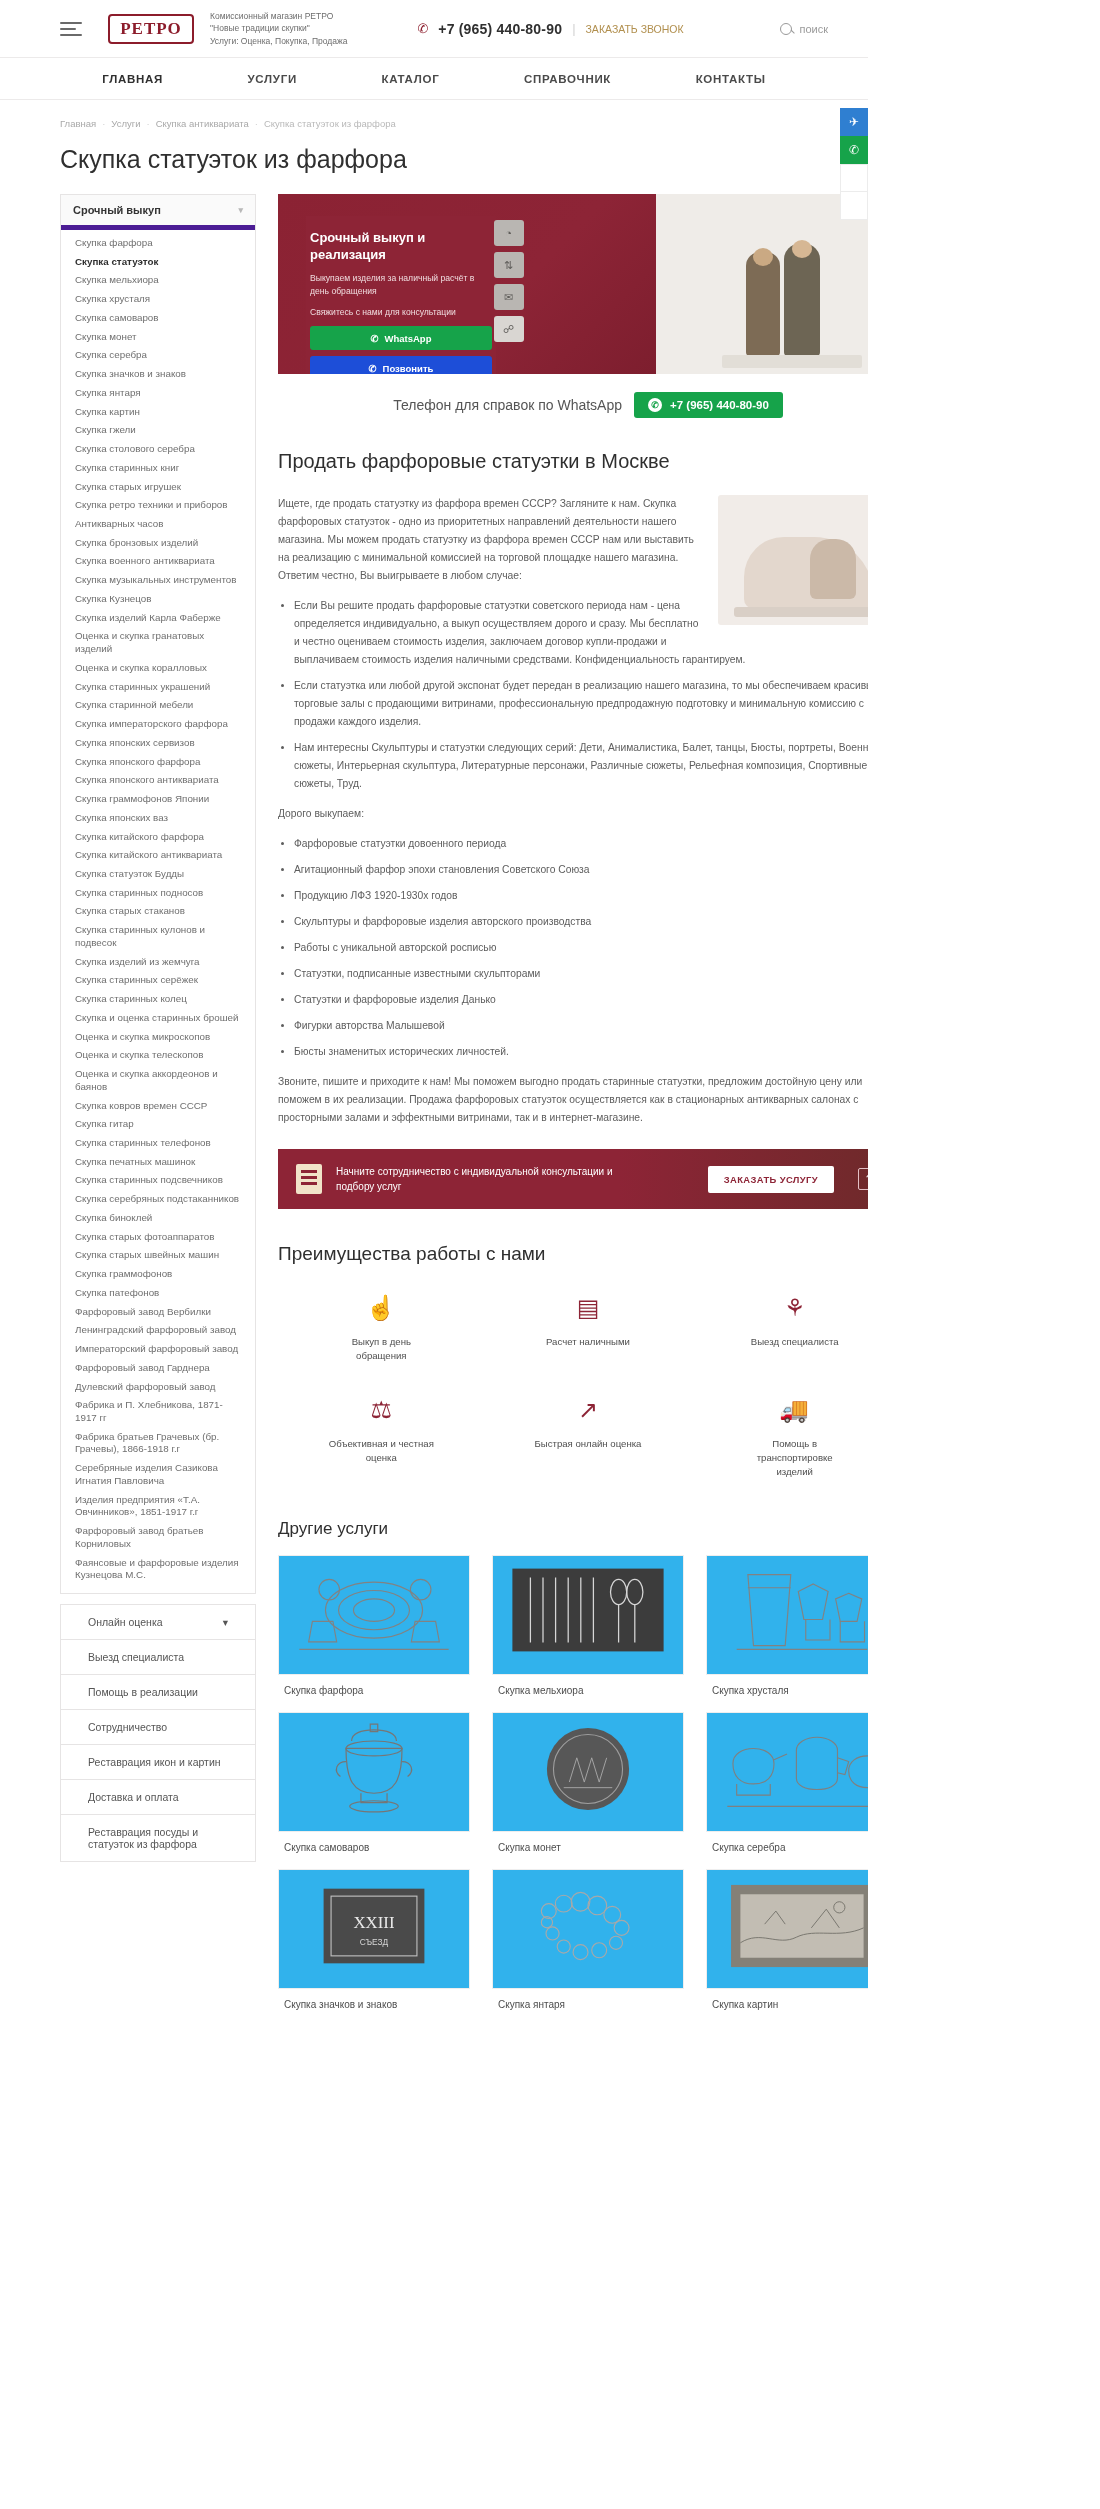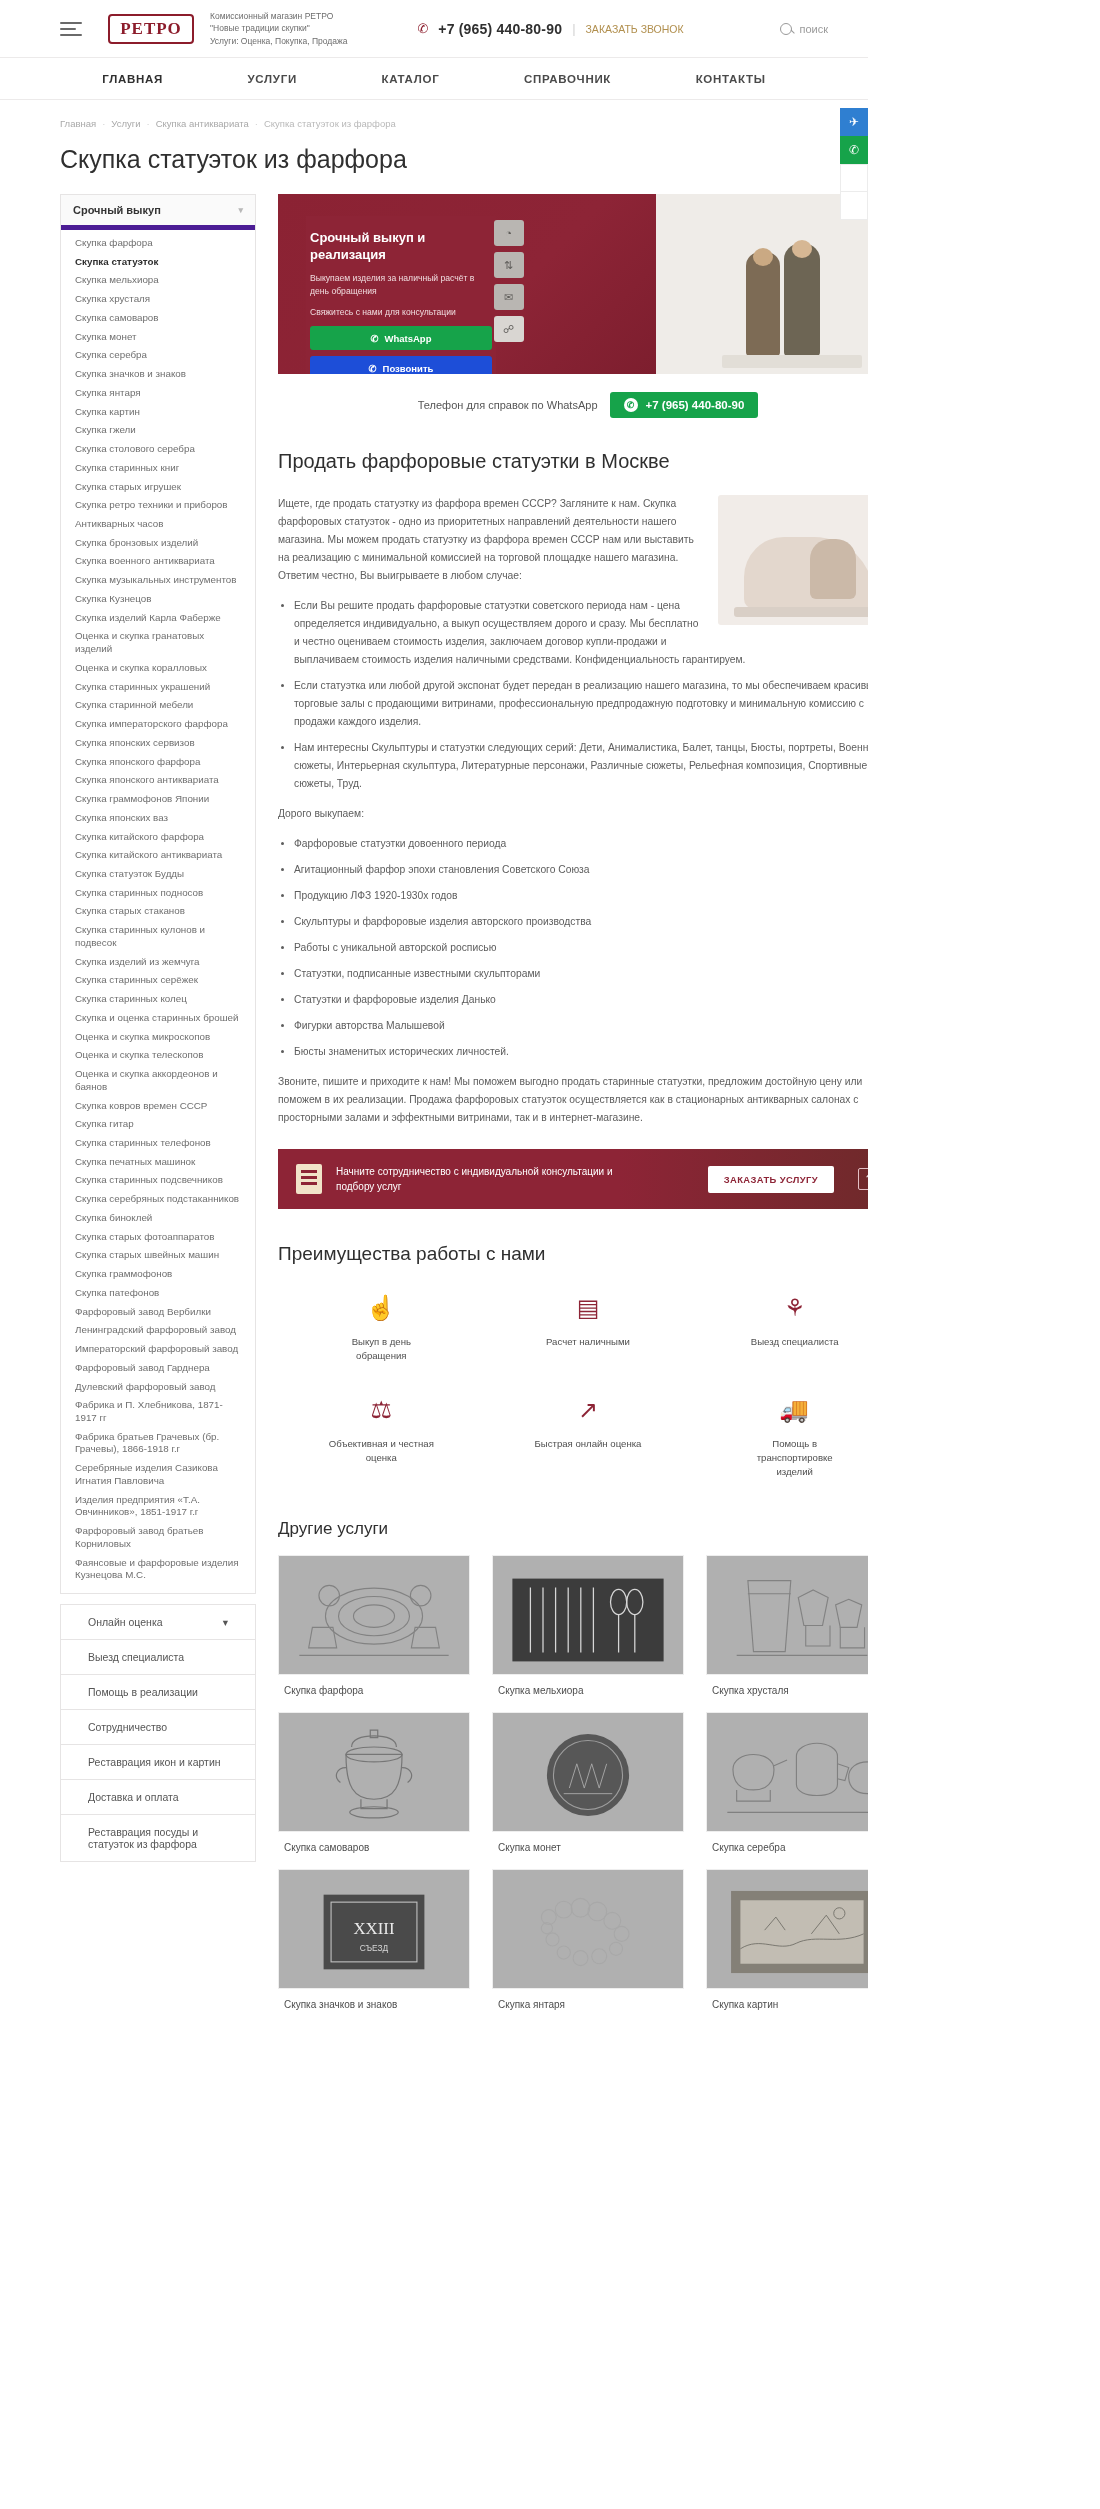--- a/index.html
+++ b/index.html
@@ -114,21 +114,21 @@
   .fig-b { position:absolute;bottom:12px;left:66px;width:36px;height:112px;background:#6d6554;border-radius:15px 15px 4px 4px;}
   .fig-b:before{content:"";position:absolute;top:-4px;left:8px;width:20px;height:18px;background:#d6b794;border-radius:50%;}
   .hero-icons { position:absolute; left:57%; top:26px; width:34px;}
   .hero-icons div {
     width:30px;height:26px;background:#b9b6b2;margin-bottom:6px;border-radius:3px;
     display:flex;align-items:center;justify-content:center;color:#5f5d5a;font-size:11px;
   }
   .hero-icons div.light { background:#d9d6d2; }
 
   .wa-bar { display:flex; align-items:center; justify-content:center; gap:12px; padding:18px 0 26px 0;}
-  .wa-bar .lbl { font-size:11px; color:#555; }
+  .wa-bar .lbl { font-size:14px; color:#555; }
   .wa-btn {
     background:#16a34a;color:#fff;border-radius:3px;height:26px;display:flex;align-items:center;
     gap:8px;padding:0 14px;font-size:11.5px;font-weight:bold;cursor:pointer;
   }
   .wa-btn .dot { width:14px;height:14px;border-radius:50%;background:#fff;color:#16a34a;font-size:9px;display:flex;align-items:center;justify-content:center;}
 
   h2.sec {
     font-size:20px;font-weight:normal;color:#2f2f2f;margin:6px 0 22px 0;
   }
   .article { position:relative; font-size:10.3px; line-height:1.75; color:#5d5d5d;}
@@ -163,21 +163,21 @@
   h2.adv-title { font-size:19px;font-weight:normal;color:#2f2f2f;margin:34px 0 26px 0;}
   .adv-grid { display:grid; grid-template-columns:repeat(3,1fr); row-gap:30px; }
   .adv { display:flex;flex-direction:column;align-items:center;text-align:center;gap:10px;}
   .adv .glyph { width:42px;height:34px;color:#8d2436;display:flex;align-items:center;justify-content:center;font-size:24px;line-height:1;}
   .adv .cap { font-size:9.6px;color:#4f4f4f;line-height:1.45;max-width:110px;}
 
   
   h2.other { font-size:17px;font-weight:normal;color:#2f2f2f;margin:40px 0 16px 0;}
   .cards { display:grid; grid-template-columns:repeat(3,1fr); gap:16px 22px;}
   .card .thumb {
-    height:120px;background:#a3a3a3;border:1px solid #ececec;display:flex;align-items:flex-end;justify-content:center;
+    height:120px;background:#0ea5e9;border:1px solid #ececec;display:flex;align-items:flex-start;justify-content:center;
     overflow:hidden;position:relative;
   }
   .card .cap { font-size:10px;color:#4d4d4d;padding:10px 0 0 6px;}
   .sk { opacity:.85; }
 
   
   .floatbar { position:absolute; right:0; top:108px; width:28px; }
   .floatbar div {
     width:28px;height:28px;display:flex;align-items:center;justify-content:center;color:#fff;font-size:12px;cursor:pointer;
   }

